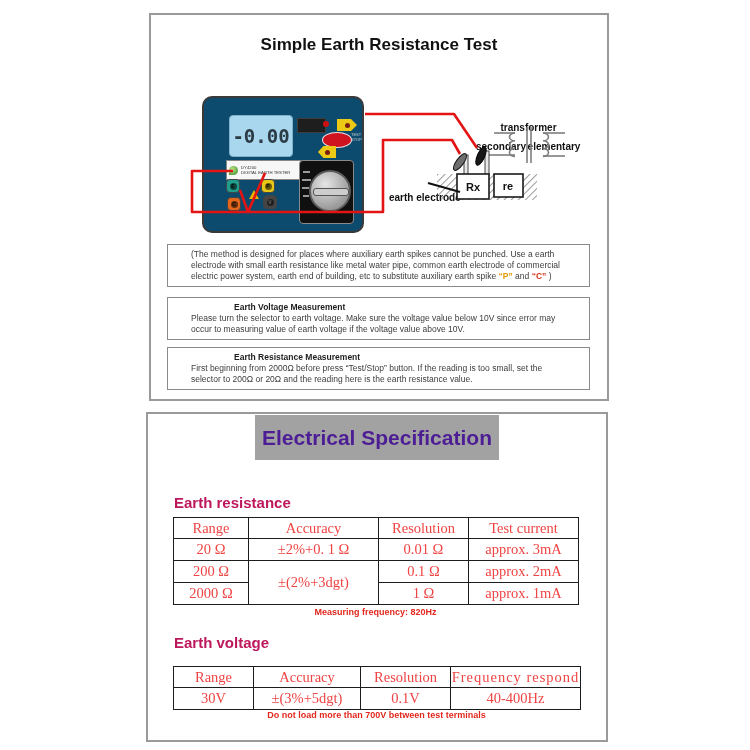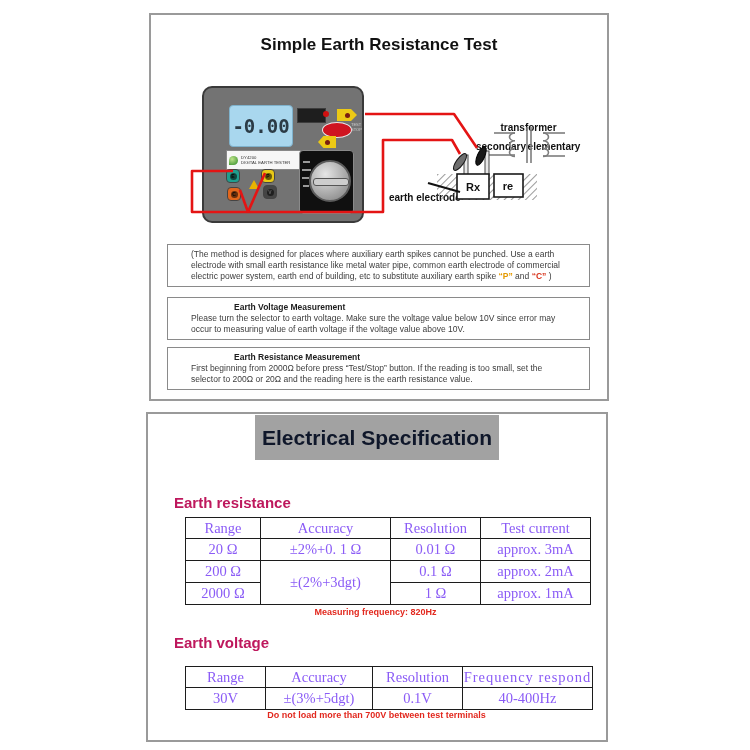--- a/index.html
+++ b/index.html
@@ -6,22 +6,22 @@
   .page{position:relative;width:750px;height:750px;background:#ffffff;
         font-family:"Liberation Sans",sans-serif;overflow:hidden;}
   .panel{position:absolute;background:#fff;border:2px solid #9a9a9a;}
   #panel1{left:149px;top:13px;width:456px;height:384px;}
   #panel2{left:146px;top:412px;width:458px;height:326px;}
 
   .p1-title{position:absolute;left:0;top:20px;width:100%;text-align:center;
             font-size:17px;font-weight:bold;color:#111;}
 
   
-  .device{position:absolute;left:51px;top:71px;width:162px;height:137px;
-          background:#737373;border:2px solid #3a3a3a;border-radius:10px;box-sizing:border-box;z-index:2;}
+  .device{position:absolute;left:51px;top:81px;width:162px;height:137px;
+          background:#0c4a6e;border:2px solid #3a3a3a;border-radius:10px;box-sizing:border-box;z-index:2;}
   .lcd{position:absolute;left:25px;top:17px;width:62px;height:40px;background:#a9d7ee;
        border-radius:4px;border:1px solid #7fb2cc;display:flex;align-items:center;justify-content:center;
        font-family:"DejaVu Sans Mono",monospace;font-weight:bold;font-size:19px;color:#2b3b46;}
   .batt{position:absolute;left:93px;top:20px;width:27px;height:13px;background:#1e1e1e;border:1px solid #3d3d3d;}
   .led{position:absolute;left:119px;top:23px;width:6px;height:6px;border-radius:50%;background:#d01010;}
   .redbtn{position:absolute;left:118px;top:34px;width:28px;height:14px;border-radius:50%;
           background:#cf1420;border:1px solid #e9e9e9;}
   .tstop{position:absolute;left:147px;top:34px;font-size:5px;line-height:6px;color:#cfcfcf;transform:scale(.8);transform-origin:0 0;}
   .ybtn{position:absolute;background:#ecc915;display:flex;align-items:center;justify-content:center;}
   .ybtn1{left:133px;top:21px;width:20px;height:12px;clip-path:polygon(0 0,70% 0,100% 50%,70% 100%,0 100%);}
@@ -50,24 +50,24 @@
 
   
   .nbox{position:absolute;left:16px;width:423px;border:1px solid #8a8a8a;box-sizing:border-box;
         padding:4px 23px;font-size:8.5px;line-height:11px;color:#3c3c3c;background:#fff;z-index:3;}
   .nbox b{color:#1d1d1d;font-size:8.5px;margin-left:43px;}
   .plabel{color:#e59a00;font-weight:bold;}
   .clabel{color:#d8341c;font-weight:bold;}
 
   
   .banner{position:absolute;left:107px;top:1px;width:244px;height:45px;background:#a2a2a2;
-          display:flex;align-items:center;justify-content:center;font-size:21px;font-weight:bold;color:#0f172a;}
+          display:flex;align-items:center;justify-content:center;font-size:21px;font-weight:bold;color:#4c1d95;}
   .sec-head{position:absolute;left:26px;font-size:15px;font-weight:bold;color:#be185d;}
   table.spec{position:absolute;left:25px;border-collapse:collapse;font-family:"Liberation Serif",serif;
-             font-size:14.5px;color:#8b5cf6;table-layout:fixed;margin-left:12px;}
+             font-size:14.5px;color:#ef4444;table-layout:fixed;}
   table.spec td,table.spec th{border:1.8px solid #1c1c1c;text-align:center;padding:0;height:21px;font-weight:normal;}
   table.spec th{height:20px;}
   .rednote{position:absolute;font-size:9px;font-weight:bold;color:#e2281e;text-align:center;width:414px;left:25px;}
   .freq-head{letter-spacing:1px;}
 </style>
 </head>
 <body>
 
 <div class="page">
 

